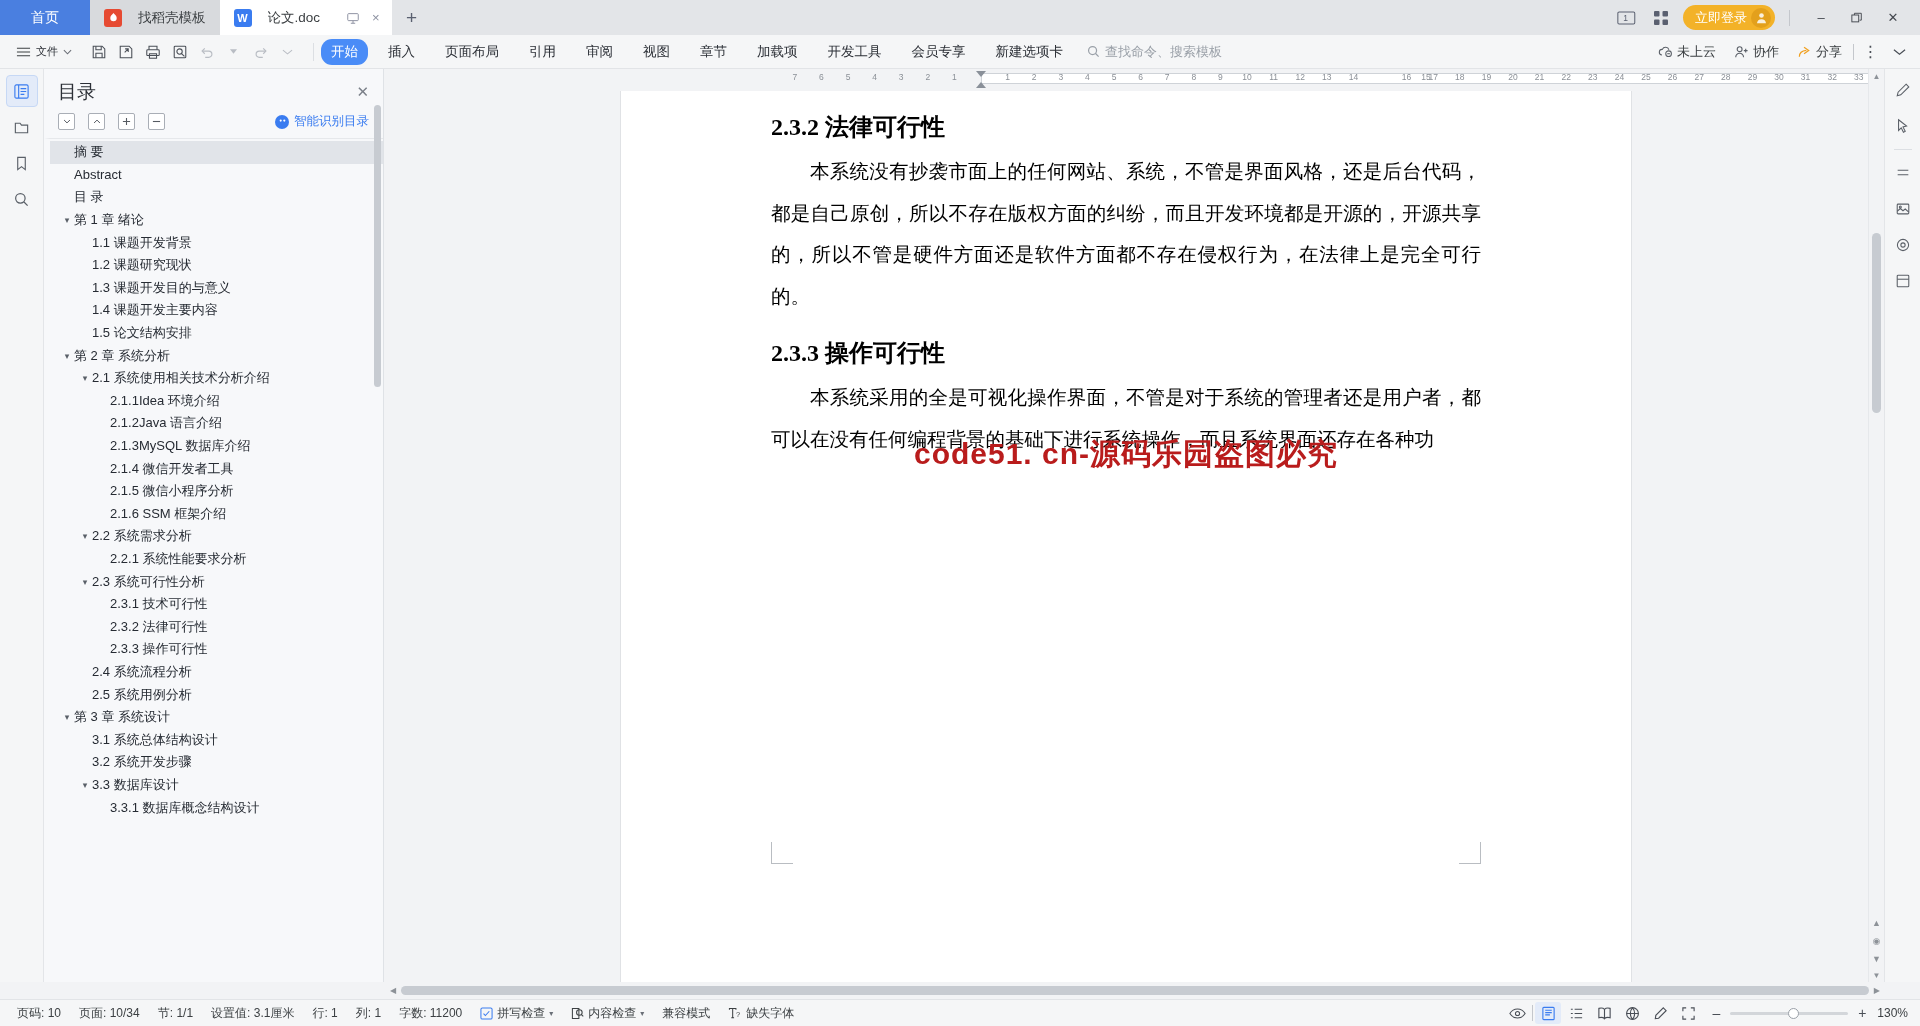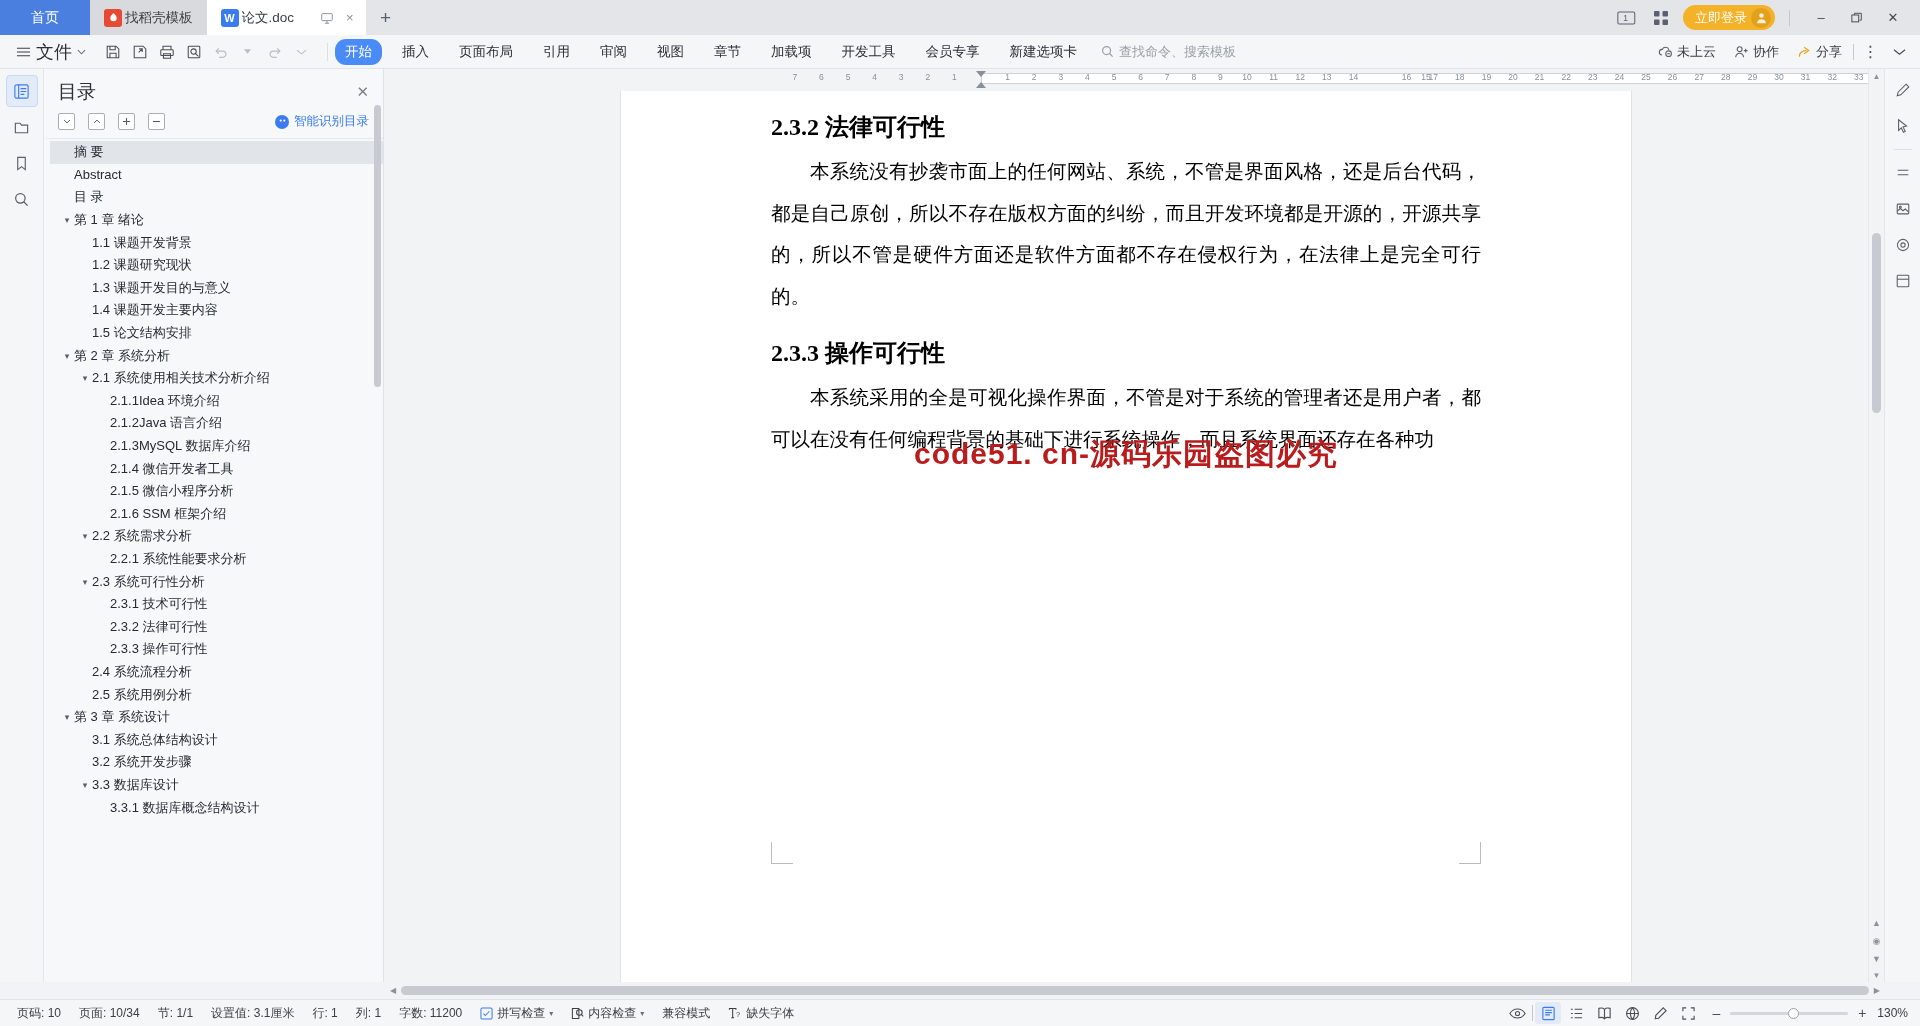--- a/index.html
+++ b/index.html
@@ -14,21 +14,21 @@
   
   .tabbar {
     height: 35px; background: #e3e5e8; display: flex; align-items: stretch;
     flex: none; position: relative;
   }
   .tb-home {
     width: 90px; background: #4a7fe0; color: #fff; font-size: 14px;
     display: flex; align-items: center; justify-content: center; cursor: default;
   }
   .tb-tab {
-    display: flex; align-items: center; gap: 3px; padding: 0 14px;
+    display: flex; align-items: center; gap: 16px; padding: 0 14px;
     font-size: 13.5px; color: #3c4043; position: relative; max-width: 250px;
   }
   .tb-tab.inactive { background: #d8dadd; }
   .tb-tab.active { background: #ffffff; }
   .tb-tab .ticon {
     width: 18px; height: 18px; border-radius: 3px; flex: none;
     display: flex; align-items: center; justify-content: center;
     font-size: 11px; font-weight: bold; color: #fff;
   }
   .ticon.red { background: #e64a32; }
@@ -58,21 +58,21 @@
     justify-content: center; color: #44484f; cursor: pointer; font-size: 13px;
   }
   .divider-v { width: 1px; height: 16px; background: #c4c7cc; }
 
   
   .ribbon {
     height: 34px; background: #f5f6f7; display: flex; align-items: center;
     flex: none; border-bottom: 1px solid #e2e4e7; padding-left: 8px;
   }
   .rb-file { display: flex; align-items: center; gap: 5px; padding: 0 8px; cursor: pointer; }
-  .rb-file .lbl { font-size: 18px; color: #2b2f36; }
+  .rb-file .lbl { font-size: 11px; color: #2b2f36; }
   .qa-group { display: flex; align-items: center; gap: 2px; padding: 0 6px; }
   .qa-btn {
     width: 25px; height: 24px; display: flex; align-items: center;
     justify-content: center; color: #4a4f57; cursor: pointer; border-radius: 3px;
   }
   .qa-btn.dis { color: #b9bdc4; }
   .rb-sep { width: 1px; height: 18px; background: #dcdfe3; margin: 0 7px; }
   .rb-tabs { display: flex; align-items: center; gap: 10px; }
   .rb-tab {
     font-size: 13.5px; color: #2b2f36; padding: 4px 10px; border-radius: 11px;

